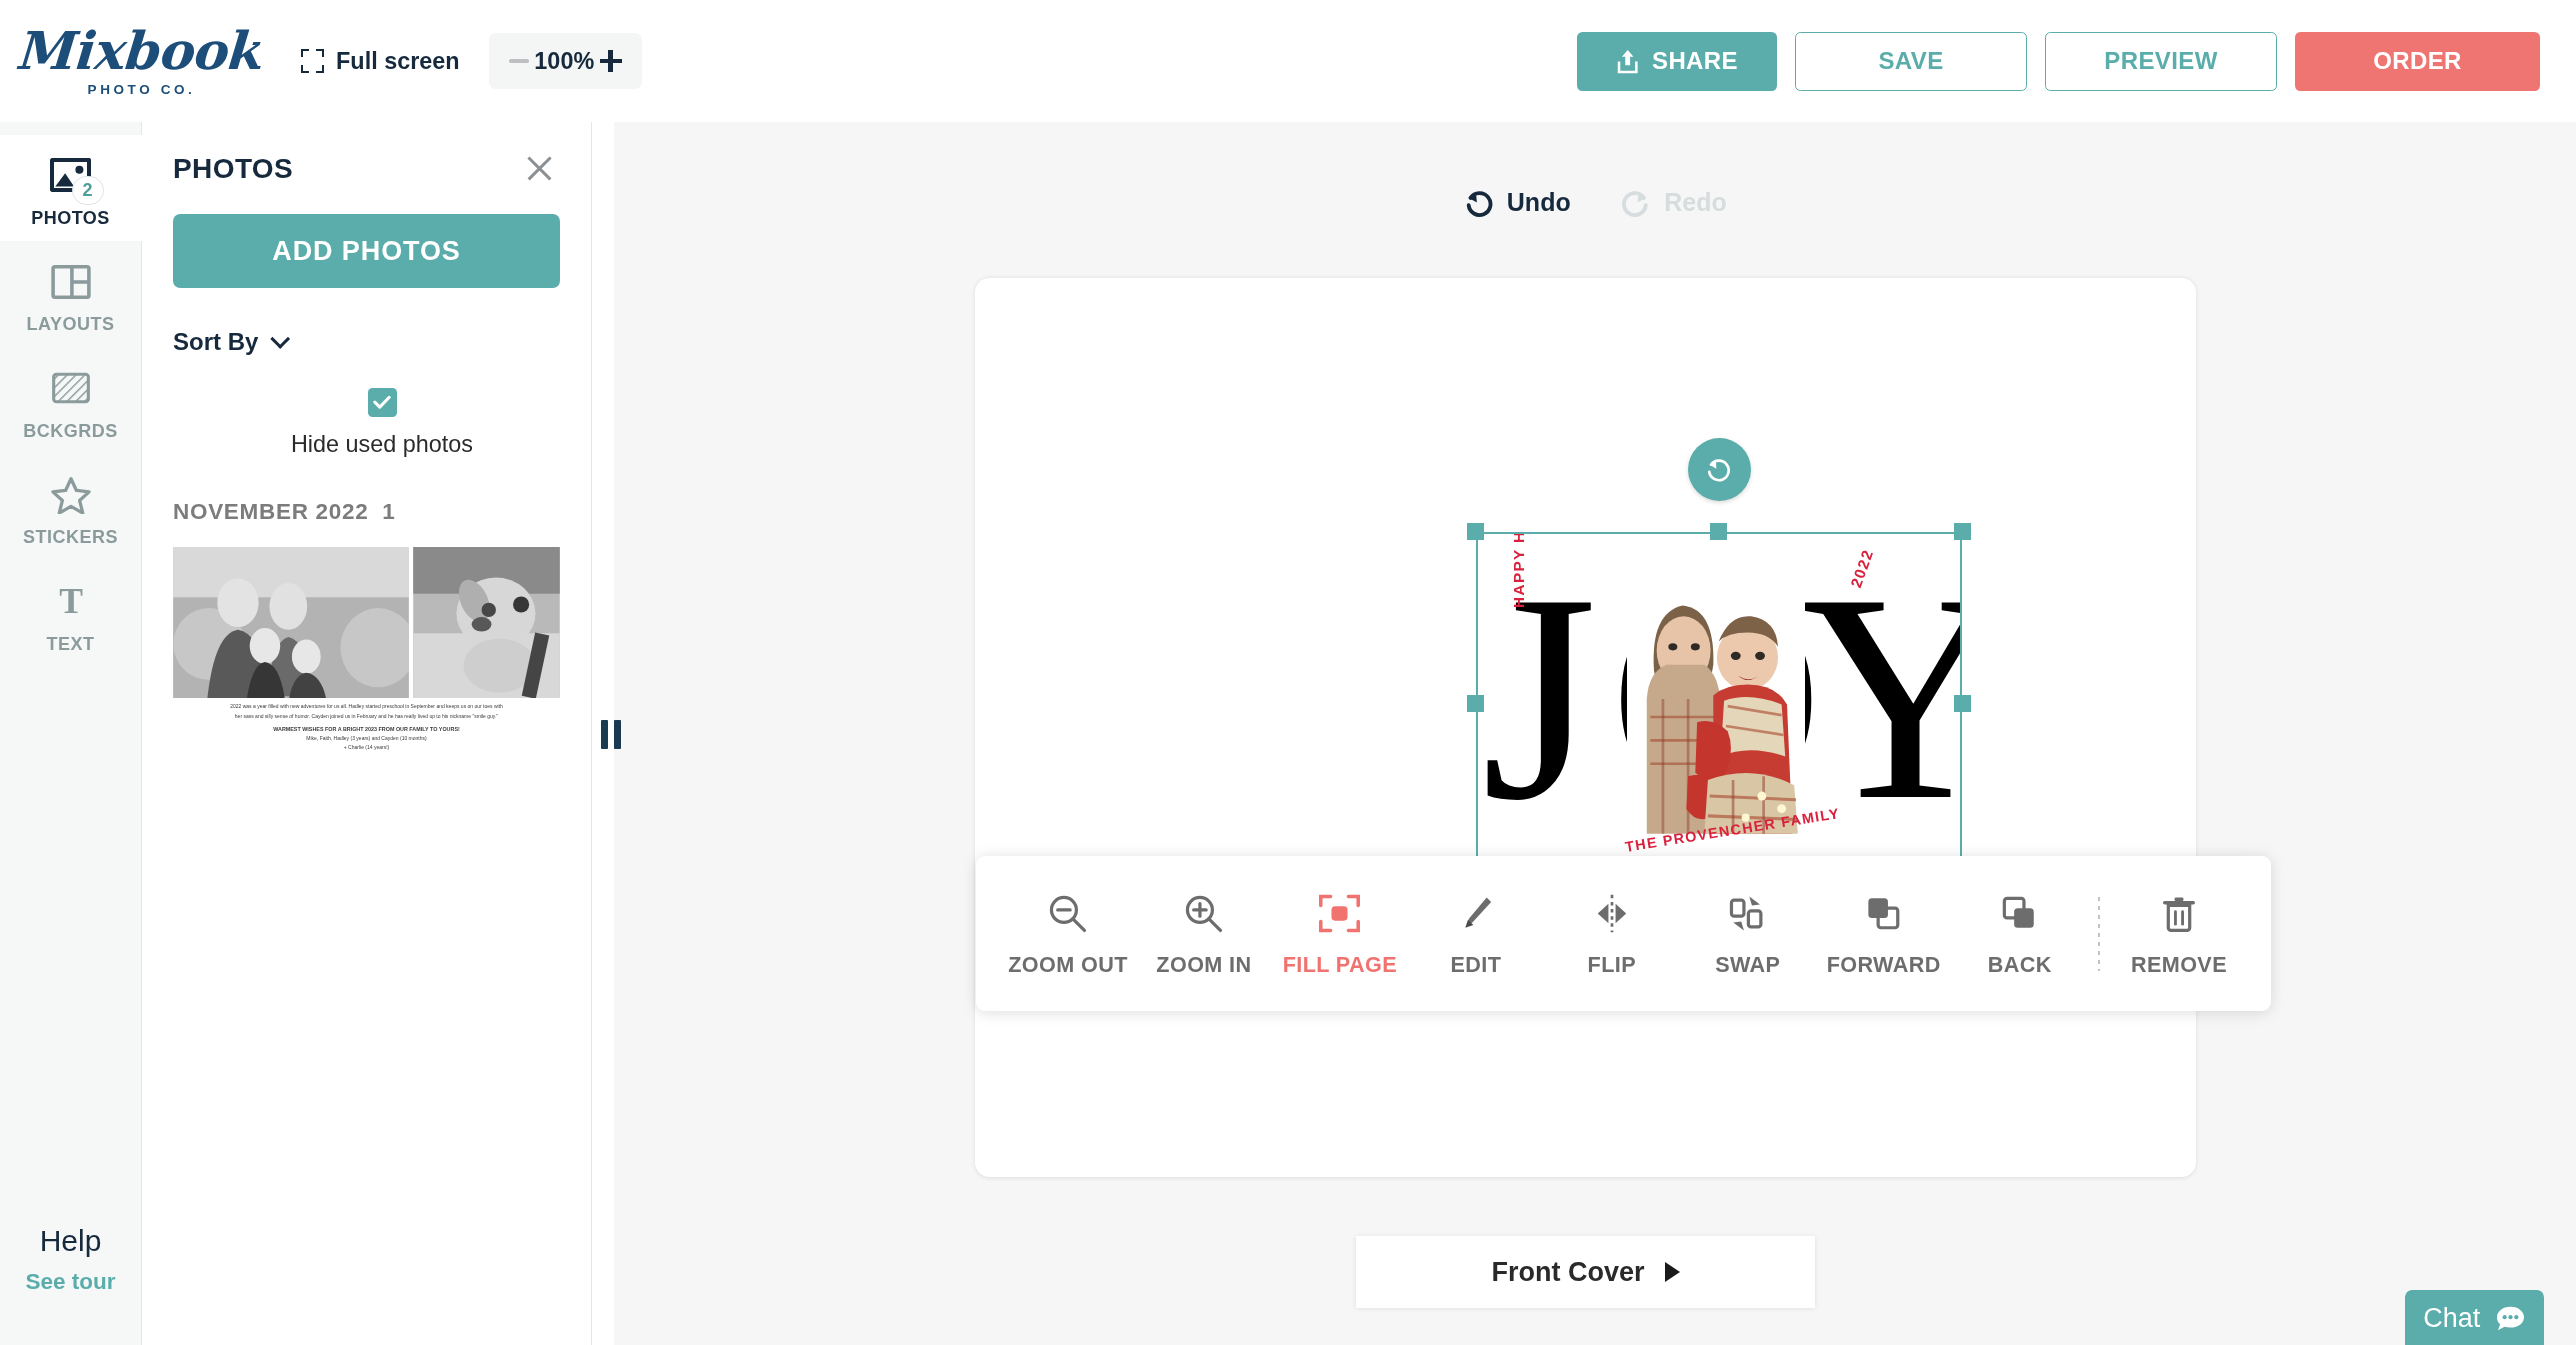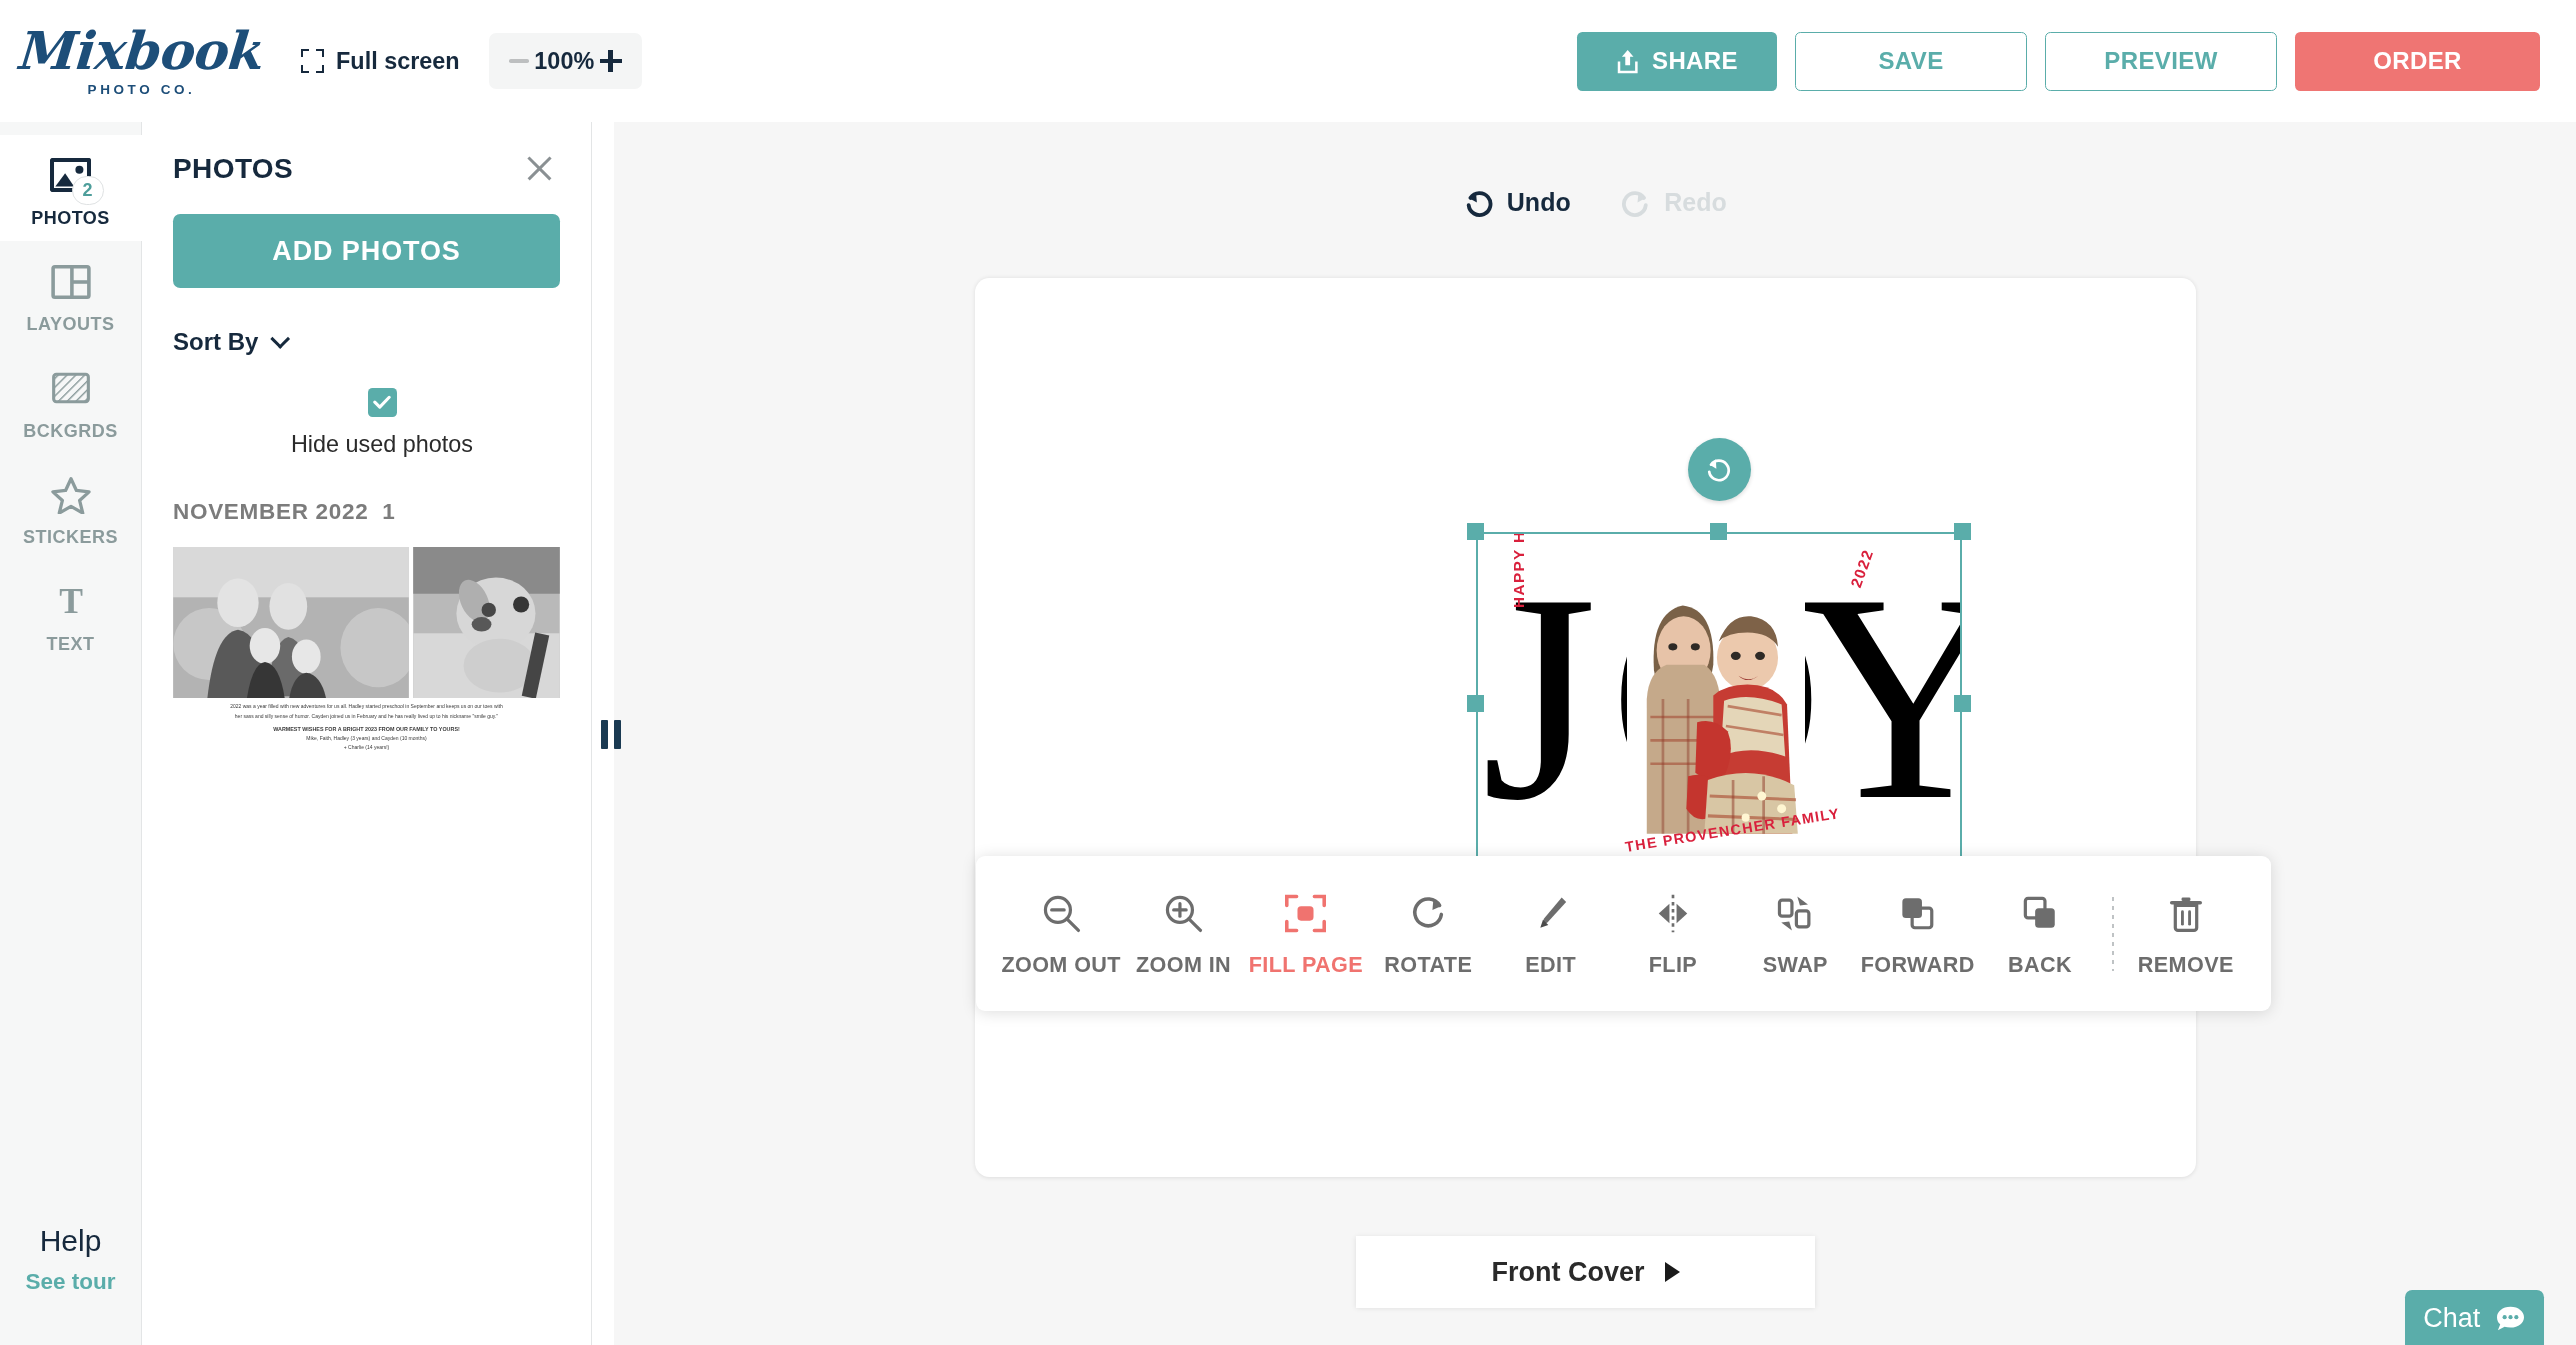--- a/index.html
+++ b/index.html
@@ -661,29 +661,20 @@
         <path d="M3 14 V4 H14" fill="none" stroke="#f0736f" stroke-width="4" stroke-linecap="round"></path>
         <path d="M34 4 H45 V14" fill="none" stroke="#f0736f" stroke-width="4" stroke-linecap="round"></path>
         <path d="M45 32 V42 H34" fill="none" stroke="#f0736f" stroke-width="4" stroke-linecap="round"></path>
         <path d="M14 42 H3 V32" fill="none" stroke="#f0736f" stroke-width="4" stroke-linecap="round"></path>
         <rect x="15" y="15" width="18" height="16" rx="4" fill="#f0736f"></rect>
       </svg>
     </span>
     <span class="tool-label">FILL PAGE</span>
   </div>
 
-  <div class="tool">
-    <span class="tool-ico">
-      <svg width="40" height="41" viewBox="0 0 44 46">
-        <path d="M35 14 A15 15 0 1 0 37 24" fill="none" stroke="#6d6d6d" stroke-width="4" stroke-linecap="round"></path>
-        <path d="M28 7 L37 14.5 L27 19" fill="#6d6d6d"></path>
-      </svg>
-    </span>
-    <span class="tool-label">ROTATE</span>
-  </div>
 
   <div class="tool">
     <span class="tool-ico">
       <svg width="40" height="41" viewBox="0 0 44 46">
         <path d="M34 5 L39 10 L18 33 L12 36 L14 29 Z" fill="#6d6d6d"></path>
         <path d="M13 30 L10 39 L19 36 Z" fill="#4b4b4b"></path>
       </svg>
     </span>
     <span class="tool-label">EDIT</span>
   </div>

